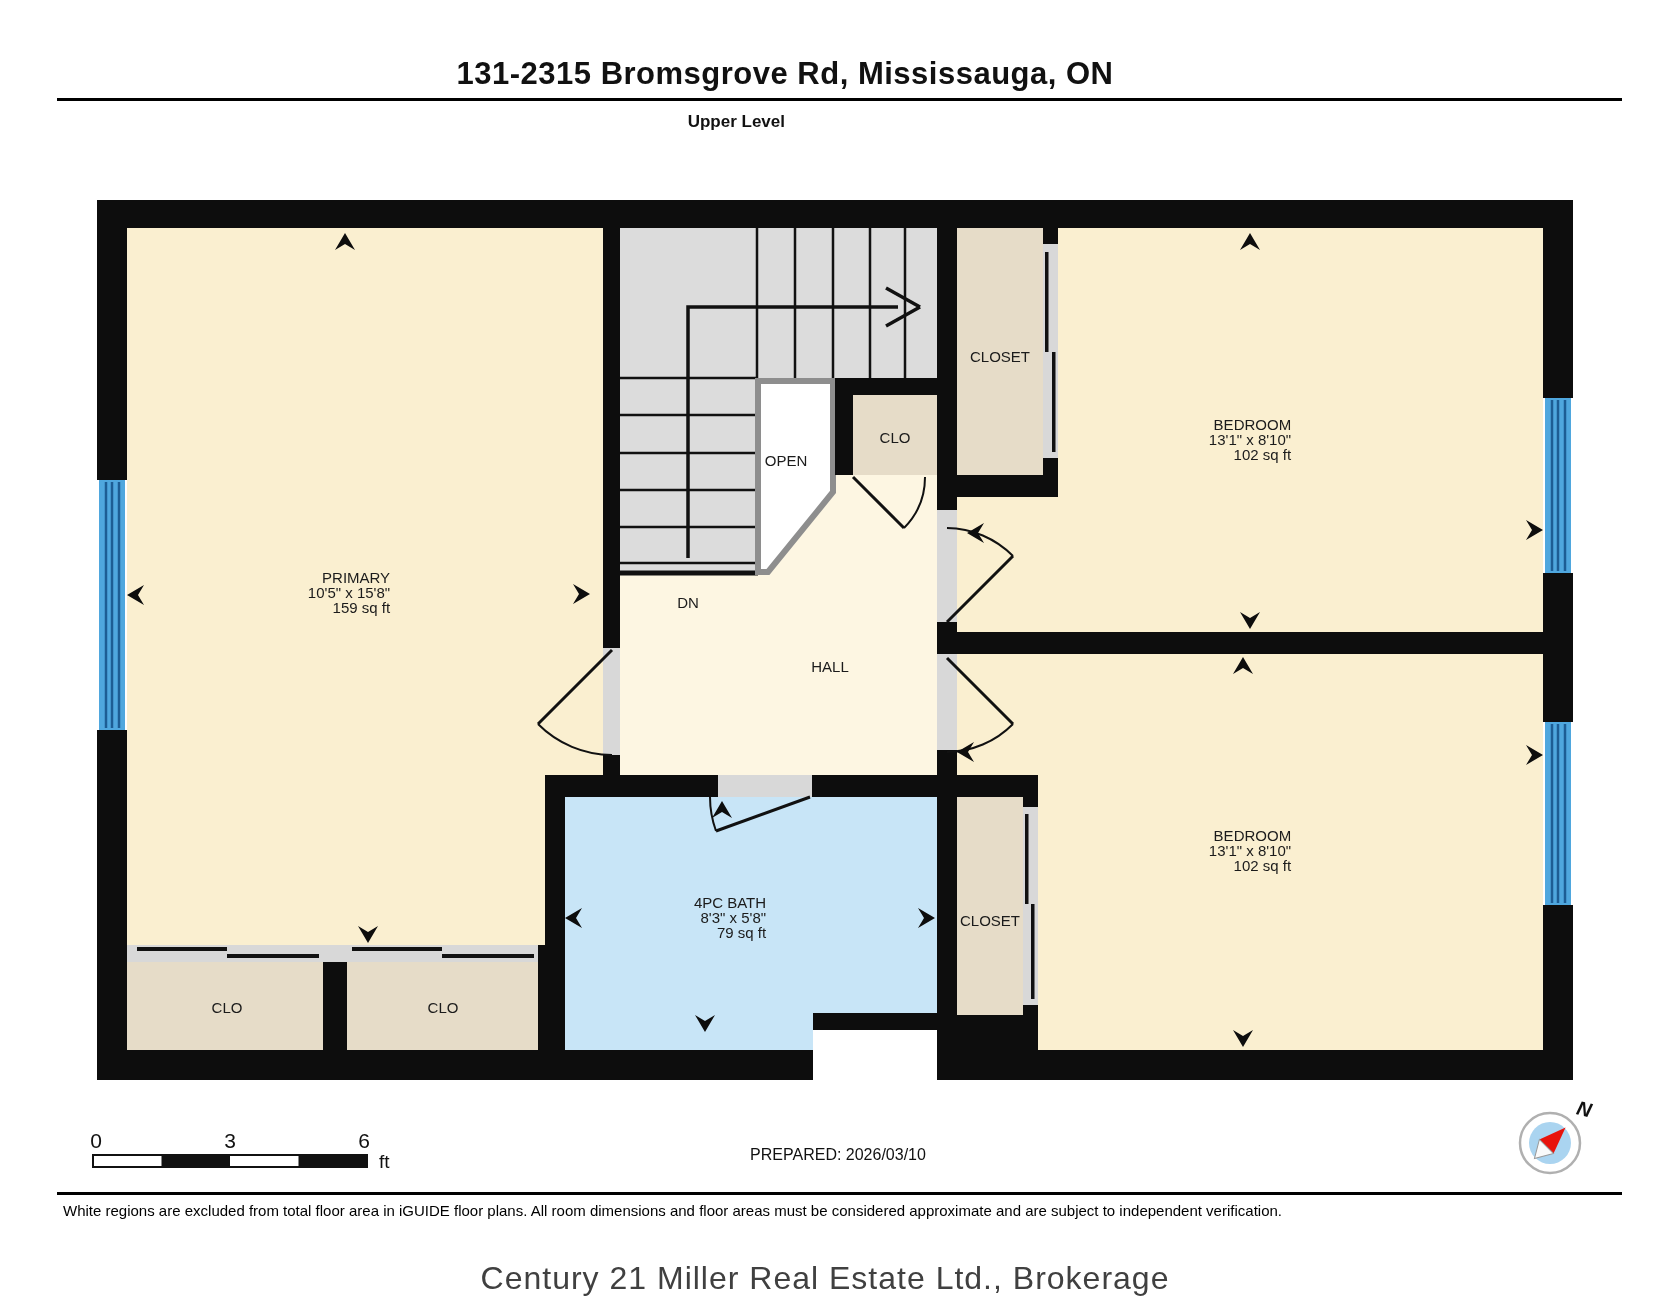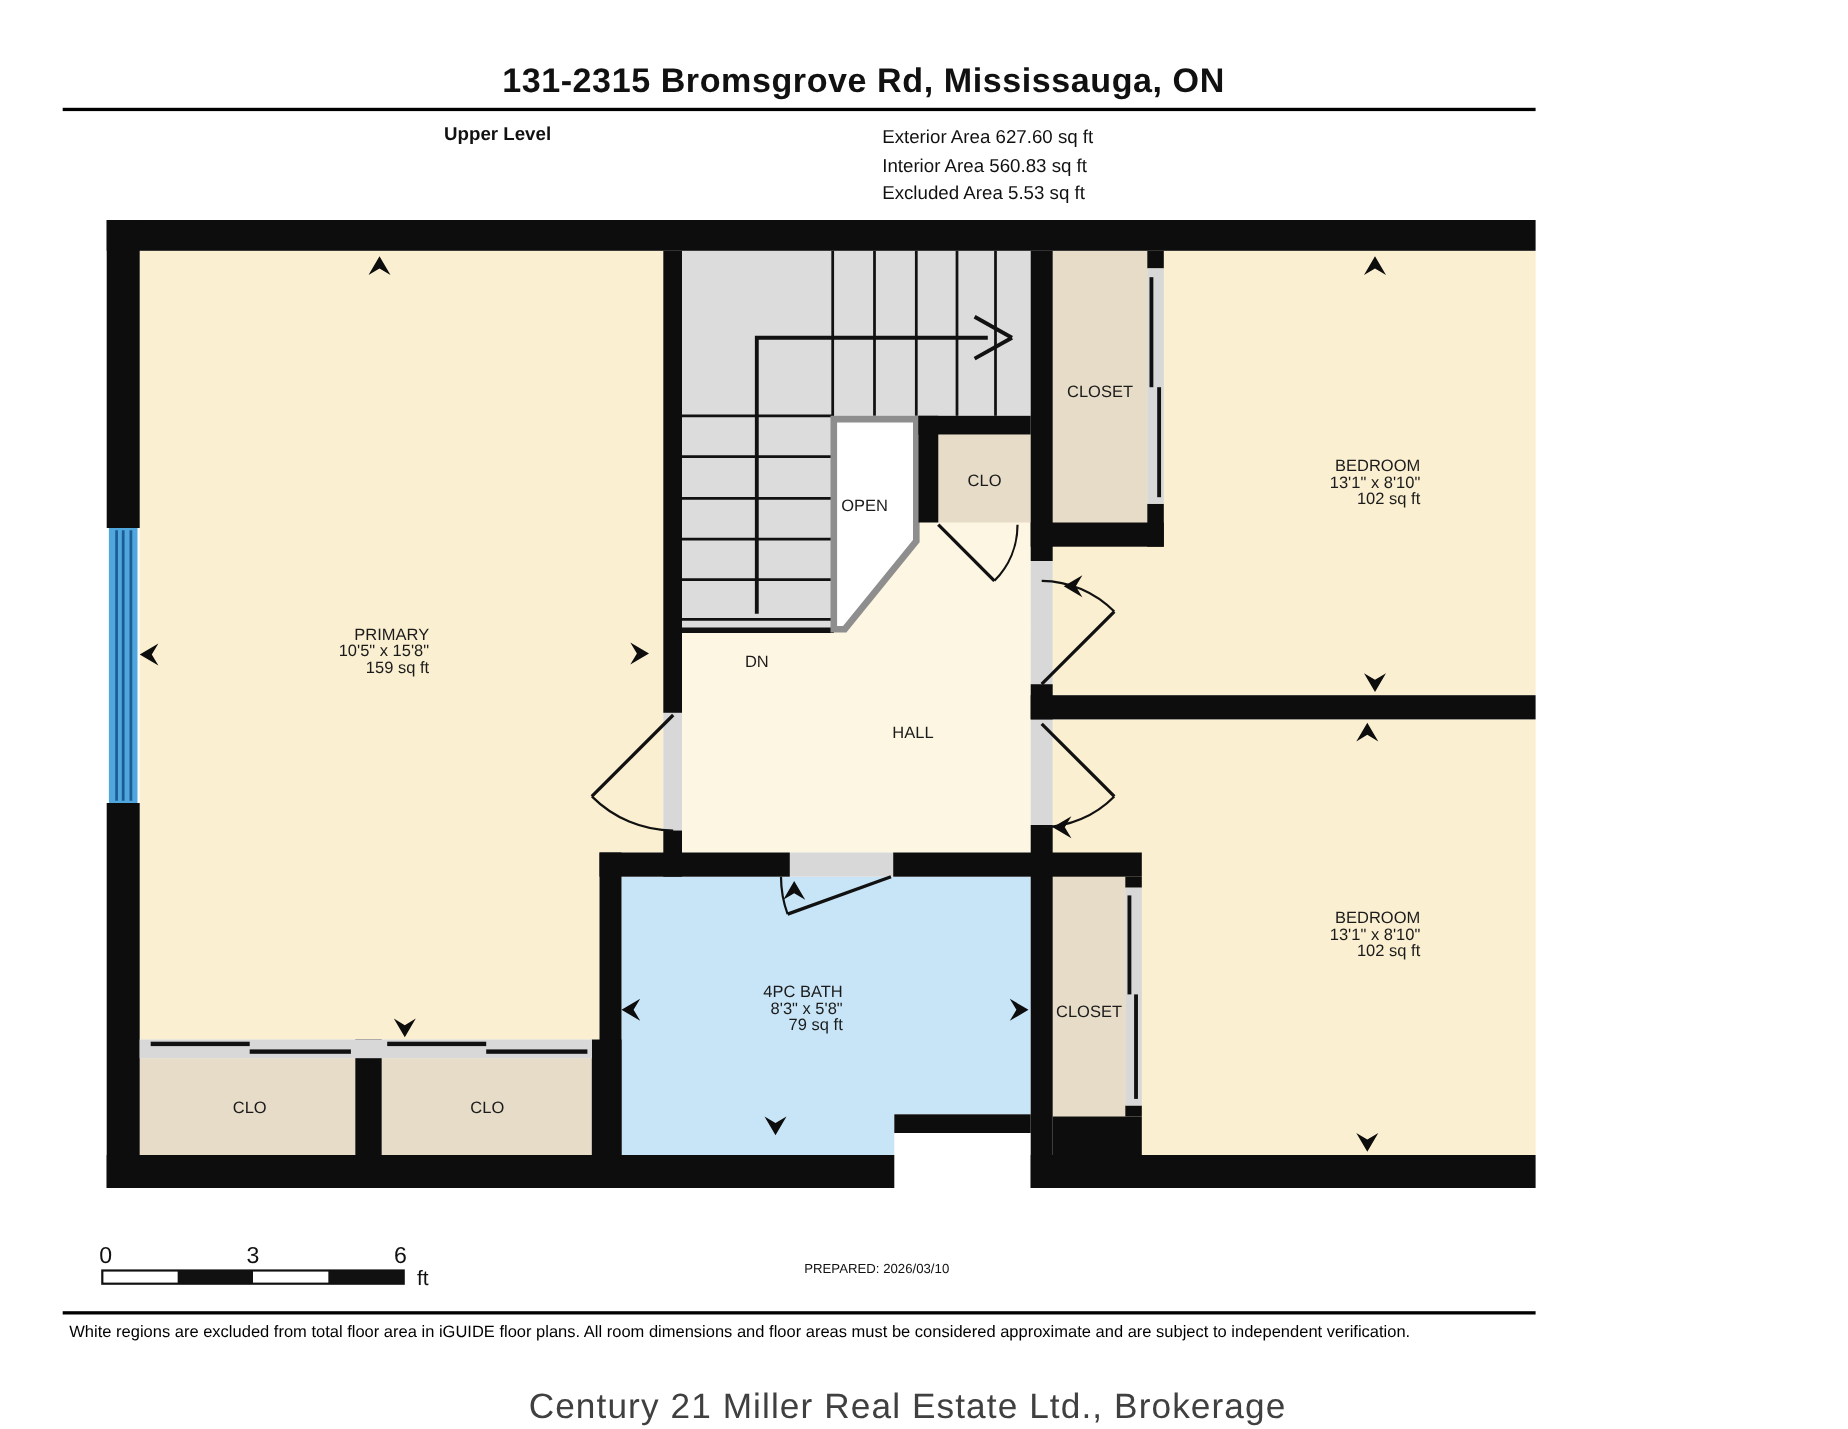--- a/index.html
+++ b/index.html
@@ -1,46 +1,41 @@
 <!DOCTYPE html>
 <html><head>
 <meta charset="utf-8">
 <style>
   html,body{margin:0;padding:0;background:#fff;}
-  #page{position:relative;width:1396px;height:1299px;background:#ffffff;overflow:hidden;
+  #page{position:relative;width:1680px;height:1299px;background:#ffffff;overflow:hidden;
         font-family:"Liberation Sans","DejaVu Sans",sans-serif;color:#111;}
   .abs{position:absolute;}
   #title{top:56px;left:785px;transform:translateX(-50%);font-size:31px;font-weight:bold;
          white-space:nowrap;letter-spacing:0.5px;}
   .rule{left:57px;width:1565px;height:3px;background:#000;}
   #rule-top{top:98px;}
   #rule-bottom{top:1192px;}
   #level-label{top:112px;right:895px;font-size:17px;font-weight:bold;white-space:nowrap;text-align:center;}
   #level-values{top:112px;left:802px;font-size:17px;line-height:25.5px;white-space:nowrap;}
   .rlabel{transform:translate(-50%,-50%);text-align:right;font-size:15px;line-height:15px;
           color:#1b1b1b;white-space:nowrap;}
-  #prepared{top:1146px;left:797px;transform:translateX(-50%);font-size:12px;white-space:nowrap;}
+  #prepared{top:1146px;left:838px;transform:translateX(-50%);font-size:16px;white-space:nowrap;}
   #disclaimer{top:1202px;left:63px;font-size:15px;color:#000;white-space:nowrap;}
   #watermark{top:1220px;left:825px;transform:translateX(-50%);font-size:32px;color:#404040;
              white-space:nowrap;letter-spacing:1px;margin-top:40px;}
   svg text{font-family:"Liberation Sans","DejaVu Sans",sans-serif;}
 </style>
 </head>
 <body>
 
 <div id="page">
 
   <div id="title" class="abs">131-2315 Bromsgrove Rd, Mississauga, ON</div>
   <div id="rule-top" class="abs rule"></div>
   <div id="level-label" class="abs">Upper Level</div>
-  <div id="level-values" class="abs">
-    <div>Exterior Area 627.60 sq ft</div>
-    <div>Interior Area 560.83 sq ft</div>
-    <div>Excluded Area 5.53 sq ft</div>
-  </div>
 
   <svg class="abs" style="left:0;top:0" width="1680" height="1299" viewBox="0 0 1680 1299">
 
     <g>
       <polygon points="127,228 603,228 603,775 545,775 545,945 127,945" fill="#faefd0"></polygon>
       <rect x="620" y="572" width="317" height="203" fill="#fdf6e2"></rect>
       <rect x="750" y="378" width="187" height="194" fill="#fdf6e2"></rect>
       <rect x="957" y="228" width="586" height="404" fill="#faefd0"></rect>
       <rect x="957" y="654" width="586" height="396" fill="#faefd0"></rect>
       <polygon points="565,797 937,797 937,1013 813,1013 813,1050 565,1050" fill="#c8e5f7"></polygon>

